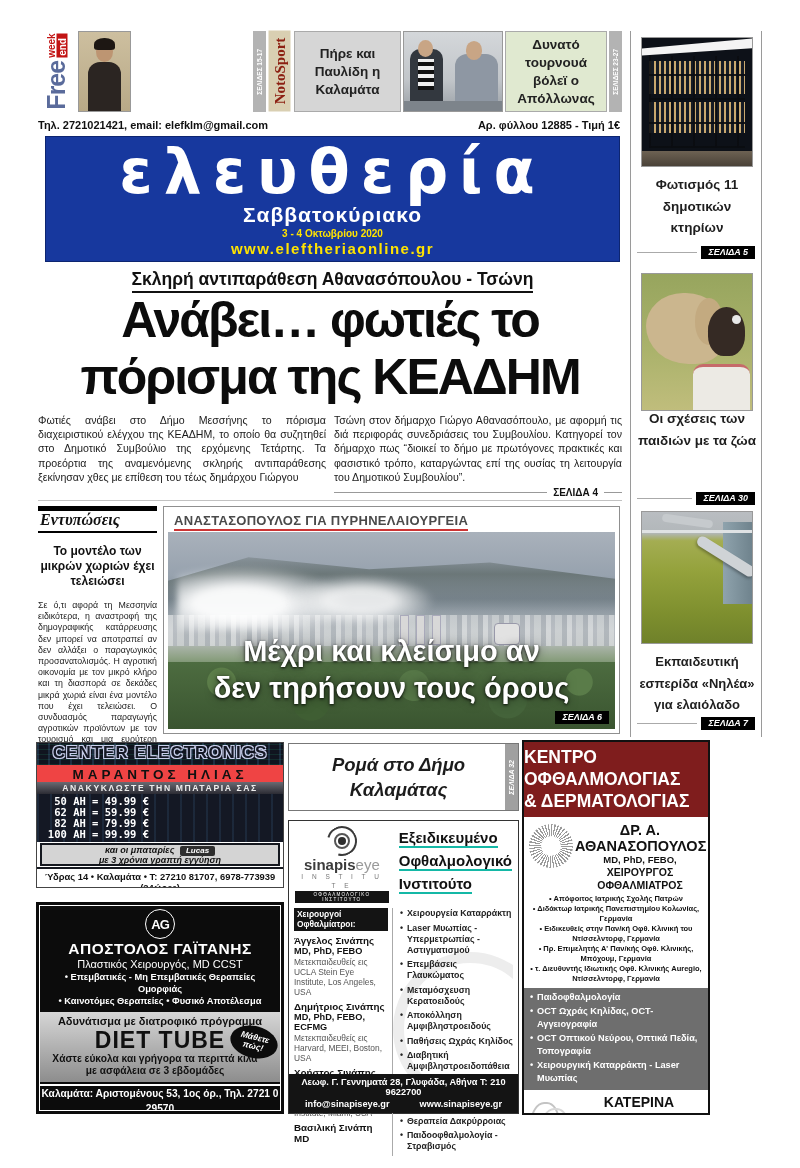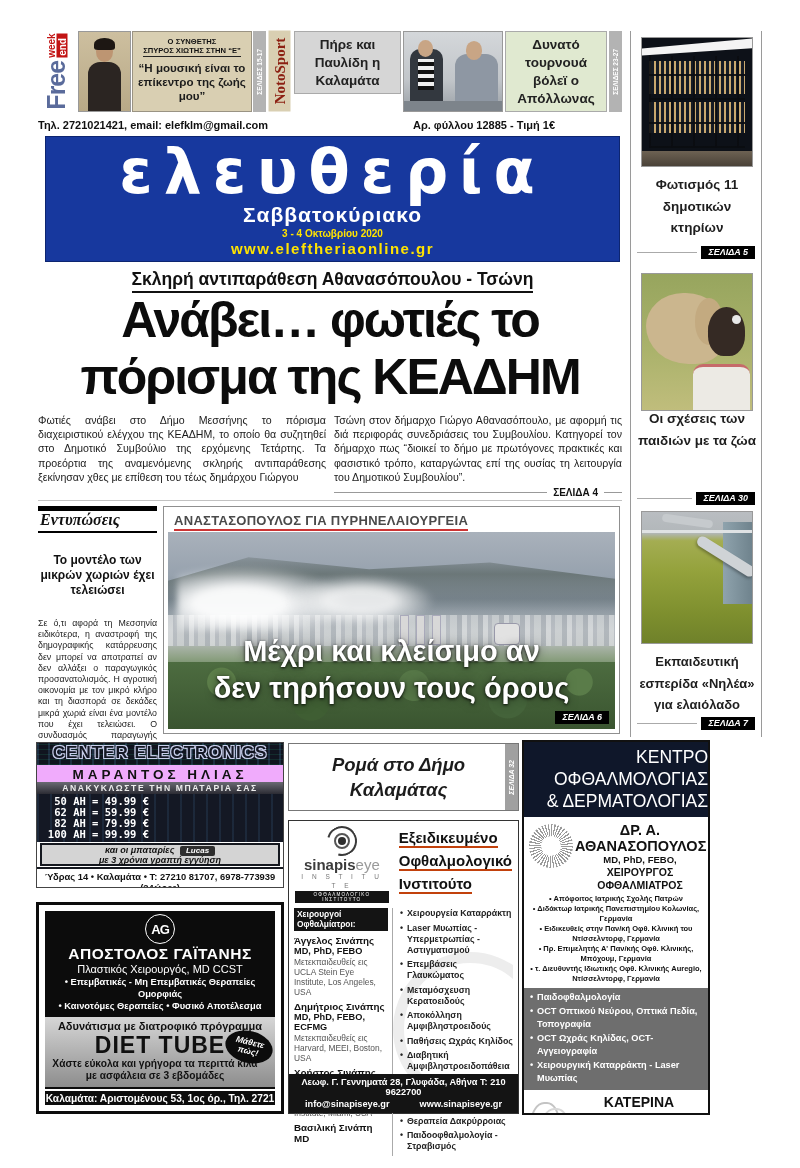--- a/index.html
+++ b/index.html
@@ -25,39 +25,39 @@
   .qb-k2{border-bottom:1px solid #222;display:inline-block;padding-bottom:1px}
   .qb-quote{font-size:11.6px;font-weight:bold;line-height:14px;margin-top:4px;color:#1c1c1c}
   .pagebar{position:absolute;width:13px;height:81px;background:#b3b3b3;display:flex}
   .vtext{writing-mode:vertical-rl;transform:rotate(180deg);font-size:6.5px;font-weight:bold;
        color:#fff;margin:auto;letter-spacing:0}
   .pb1{left:253px;top:31px}
   .pb2{left:609px;top:31px}
   .notosport-wrap{position:absolute;left:239px;top:60px;width:81px;height:22px;transform:rotate(-90deg);
        background:#d9cfb2;display:flex;align-items:center;justify-content:center}
   .notosport-wrap span{font-family:"Liberation Serif",serif;font-weight:bold;font-size:15px;color:#8c2012}
-  .ns-item1{position:absolute;left:294px;top:31px;width:107px;height:63px;background:#d6d6d6;
+  .ns-item1{position:absolute;left:294px;top:31px;width:107px;height:81px;background:#d6d6d6;
        border:1px solid #aaa;display:flex;align-items:center;justify-content:center;text-align:center;
        font-size:13.5px;font-weight:bold;line-height:18px;padding:0 6px;color:#222}
   .photo-sport{position:absolute;left:403px;top:31px;width:100px;height:81px;border:1px solid #999;
        background:linear-gradient(180deg,#d4d7da 0%,#c2c6ca 60%,#9aa0a6 100%);overflow:hidden}
   .sp-m1{position:absolute;left:6%;bottom:12%;width:34%;height:66%;background:#33383f;border-radius:10px 10px 0 0}
   .sp-m1h{position:absolute;left:14%;top:10%;width:16%;height:22%;background:#c8a585;border-radius:50%}
   .sp-scarf{position:absolute;left:14%;top:34%;width:17%;height:40%;
        background:repeating-linear-gradient(0deg,#111 0 4px,#eee 4px 8px)}
   .sp-m2{position:absolute;right:4%;bottom:12%;width:44%;height:60%;background:#8e97a3;border-radius:12px 12px 0 0}
   .sp-m2h{position:absolute;right:20%;top:12%;width:17%;height:23%;background:#c8a585;border-radius:50%}
   .sp-desk{position:absolute;left:0;bottom:0;width:100%;height:13%;background:#7d848b}
   .ns-item2{position:absolute;left:505px;top:31px;width:102px;height:81px;background:#e0e9d0;
        border:1px solid #aaa;display:flex;align-items:center;justify-content:center;text-align:center;
        font-size:13.5px;font-weight:bold;line-height:18px;padding:0 5px;color:#222}
 
   
   .info-contact{position:absolute;left:38px;top:119px;font-size:11px;font-weight:bold}
-  .info-issue{position:absolute;left:364px;top:119px;width:240px;text-align:center;font-size:11px;font-weight:bold}
+  .info-issue{position:absolute;left:380px;top:119px;width:240px;text-align:right;font-size:11px;font-weight:bold}
 
   
   .masthead{position:absolute;left:45px;top:136px;width:575px;height:126px;background:#17389e;
        text-align:center;color:#fff;border:1px solid #0d2570}
   .mh-title{font-family:"DejaVu Sans",sans-serif;font-weight:bold;font-size:60px;line-height:64px;
        letter-spacing:11px;margin-top:2px;transform:scaleY(1.04)}
   .mh-sub{font-size:21px;font-weight:bold;line-height:24px;letter-spacing:1px}
   .mh-date{font-size:10px;font-weight:bold;color:#ffe300;line-height:13px}
   .mh-site{font-size:15px;font-weight:bold;color:#ffe300;letter-spacing:1.5px;line-height:18px}
 
@@ -73,21 +73,21 @@
   .lead-ref .ln{flex:1;height:1px;background:#999}
   .lead-ref .ln2{flex:0 0 18px;height:1px;background:#999}
   .lead-ref b{font-size:10px}
   .hr-mid{position:absolute;left:38px;top:500px;width:584px;height:1px;background:#c2c2c2}
 
   
   .opinion{position:absolute;left:38px;top:506px;width:119px;height:231px}
   .op-head{border-top:5px solid #000;border-bottom:2px solid #000;
        font-family:"Liberation Serif",serif;font-style:italic;font-weight:bold;font-size:16px;
        padding:0 2px 2px}
-  .op-title{font-size:12px;font-weight:bold;text-align:center;padding:20px 1px;line-height:15px}
+  .op-title{font-size:12px;font-weight:bold;text-align:center;padding:11px 1px;line-height:15px}
   .op-body{font-size:8.8px;line-height:11.2px;text-align:justify;color:#222}
   .op-ref{border-top:1px solid #777;margin-top:3px;padding-top:1px;text-align:right;
        font-style:italic;font-weight:bold;font-size:9.5px}
 
   
   .photobox{position:absolute;left:163px;top:506px;width:457px;height:228px;border:1px solid #8f8f8f;background:#fff}
   .pbx-cap{height:23px;padding:4px 10px 0}
   .pbx-cap span{font-size:13px;font-weight:bold;color:#4a4a4a;letter-spacing:.3px;
        border-bottom:2px solid #c33;padding-bottom:1px}
   .pbx-photo{position:absolute;left:4px;right:4px;top:25px;bottom:4px;overflow:hidden;
@@ -154,21 +154,21 @@
   .oil-rail{position:absolute;left:0;top:14%;width:100%;height:3px;background:#dfe2e4}
 
   
   .ad-elec{position:absolute;left:36px;top:742px;width:248px;height:146px;border:1px solid #444;
        display:flex;flex-direction:column;overflow:hidden}
   .el-logo{height:28px;background:#10141f;display:flex;align-items:flex-end;justify-content:center;
        padding-bottom:2px;background-image:repeating-linear-gradient(90deg,rgba(90,160,220,.18) 0 2px,transparent 2px 11px),
        repeating-linear-gradient(0deg,rgba(40,220,140,.12) 0 1px,transparent 1px 5px)}
   .el-logo span{font-size:17px;font-weight:bold;letter-spacing:1px;color:#141824;
        text-shadow:-1px -1px 0 #c9cfec,1px -1px 0 #c9cfec,-1px 1px 0 #c9cfec,1px 1px 0 #c9cfec}
-  .el-name{height:18px;background:#f0abfc;text-align:center;font-size:13.5px;font-weight:bold;
+  .el-name{height:18px;background:#ef4444;text-align:center;font-size:13.5px;font-weight:bold;
        letter-spacing:4px;padding-top:2px}
   .el-recycle{height:12px;background:linear-gradient(180deg,#6a6a72,#2c2c34);color:#eee;text-align:center;
        font-size:8.6px;font-weight:bold;letter-spacing:1.6px;line-height:12px}
   .el-prices{height:48px;background:#141824;display:flex;padding:2px 6px 2px 4px;
        background-image:repeating-linear-gradient(90deg,rgba(90,160,220,.12) 0 2px,transparent 2px 13px)}
   .el-batt{flex:1}
   .el-batt div{font-size:12px;font-weight:bold;line-height:14.5px;letter-spacing:.5px;color:#141824;
        text-shadow:-1px -1px 0 #dfe3f6,1px -1px 0 #dfe3f6,-1px 1px 0 #dfe3f6,1px 1px 0 #dfe3f6}
   .el-pricecol{width:108px;text-align:right}
   .el-pricecol div{font-family:"DejaVu Sans Mono",monospace;font-size:10.5px;font-weight:bold;
@@ -194,61 +194,61 @@
   .sin-eye{position:relative;width:30px;height:30px;margin:0 auto 1px}
   .sin-eye .c1{position:absolute;inset:0;border:2px solid #3a3a3a;border-radius:50%;border-left-color:transparent;transform:rotate(-30deg)}
   .sin-eye .c2{position:absolute;inset:7px;border:2px solid #555;border-radius:50%}
   .sin-eye .c3{position:absolute;inset:11px;background:#2e2e2e;border-radius:50%}
   .sin-word{font-size:15px;font-weight:bold;color:#3c3c3c;line-height:15px}
   .sin-word .lt{color:#9a9a9a;font-weight:normal}
   .sin-inst{font-size:6.5px;letter-spacing:3.5px;color:#777;line-height:9px}
   .sin-instgr{background:#141414;color:#fff;font-size:4.6px;letter-spacing:1.2px;padding:1px 0;margin-top:1px}
   .sin-heading{flex:1;padding-left:10px;padding-top:3px}
   .sin-heading div{margin-bottom:4px}
-  .sin-heading span{display:inline-block;font-size:15px;font-weight:bold;border-bottom:2px solid #c2410c;
+  .sin-heading span{display:inline-block;font-size:15px;font-weight:bold;border-bottom:2px solid #14b8a6;
        padding-bottom:1px;line-height:15px}
   .sin-cols{display:flex;padding:3px 5px 0}
   .sin-left{width:99px;padding-right:4px;border-right:1px solid #aaa}
   .sin-chip{display:inline-block;background:#141414;color:#fff;font-size:8.4px;font-weight:bold;padding:1px 3px 2px}
   .sin-doc{margin-top:4px}
   .sin-dname{font-size:9.8px;font-weight:bold;line-height:11px}
   .sin-dcred{font-size:9.2px;font-weight:bold;line-height:10.5px}
   .sin-dtr{font-size:8.4px;color:#555;line-height:10px}
   .sin-right{flex:1;padding-left:7px;position:relative;overflow:hidden}
   .sin-right::before{content:"";position:absolute;right:-34px;top:44px;width:132px;height:132px;
        border:11px solid #ededed;border-radius:50%}
   .sin-svc{position:relative;font-size:8.8px;font-weight:bold;line-height:11px;margin-bottom:3.5px;
        padding-left:7px;color:#222}
   .sin-svc::before{content:"•";position:absolute;left:0;top:0}
   .sin-foot{position:absolute;bottom:0;left:0;right:0;background:#141414;color:#fff;padding:3px 6px 4px}
   .sf1{font-size:9.2px;font-weight:bold;text-align:center}
   .sf2{display:flex;justify-content:space-between;font-size:9.2px;font-weight:bold;padding:2px 10px 0}
 
   
   .ad-gai{position:absolute;left:36px;top:902px;width:248px;height:212px;background:#0c0c0c;color:#fff}
-  .ga-inner{position:absolute;inset:3px;border:6px solid #ffffff;text-align:center;overflow:hidden}
+  .ga-inner{position:absolute;inset:3px;border:1px solid #ffffff;text-align:center;overflow:hidden}
   .ga-logo{width:30px;height:30px;border:1.5px solid #fff;border-radius:50%;margin:3px auto 1px;
        display:flex;align-items:center;justify-content:center;font-size:13px;font-weight:bold;letter-spacing:-1px}
   .ga-name{font-size:15.5px;font-weight:bold;letter-spacing:.5px;line-height:17px}
   .ga-sub{font-size:11px;line-height:14px}
   .ga-svc{font-size:9.3px;font-weight:bold;line-height:11.5px;padding:1px 2px}
   .ga-gray{position:relative;background:linear-gradient(180deg,#d6d6d6,#8d8d8d);color:#101010;
        margin-top:3px;padding:3px 2px 4px}
   .ga-prog{font-size:11px;font-weight:bold;line-height:13px}
   .ga-prod{font-size:23px;font-weight:bold;letter-spacing:1px;line-height:25px}
   .ga-desc{font-size:10.2px;font-weight:bold;line-height:12.5px;padding:0 14px 0 4px}
   .ga-badge{position:absolute;right:2px;top:14px;width:48px;height:32px;background:#0c0c0c;color:#fff;
        border-radius:50%;transform:rotate(14deg);display:flex;align-items:center;justify-content:center;
        font-size:8.6px;font-style:italic;font-weight:bold;line-height:9px;padding:2px}
   .ga-kal{border-top:2px solid #fff;font-size:10.2px;font-weight:bold;line-height:15px;margin-top:2px}
 
   
   .ad-eye{position:absolute;left:522px;top:740px;width:188px;height:375px;border:2px solid #111;
        background:#fff;display:flex;flex-direction:column;overflow:hidden}
-  .eye-head{background:#0f172a;color:#fff;text-align:right;font-size:17.5px;font-weight:normal;
+  .eye-head{background:#7f1d1d;color:#fff;text-align:left;font-size:17.5px;font-weight:bold;
        line-height:22px;padding:4px 0 5px}
   .eye-w1{position:relative;padding:5px 3px 4px}
   .sunburst{position:absolute;left:5px;top:7px;width:44px;height:44px;border-radius:50%;
        background:repeating-conic-gradient(#9a9a9a 0 4deg,#fff 4deg 9deg)}
   .sunburst::after{content:"";position:absolute;inset:12px;background:#fff;border-radius:50%}
   .eye-name{margin-left:48px;font-size:14.5px;font-weight:bold;text-align:center;line-height:16px}
   .eye-creds{margin-left:48px;font-size:9.5px;font-weight:bold;text-align:center;line-height:12px}
   .eye-title{margin-left:48px;font-size:10.5px;font-weight:bold;text-align:center;line-height:13px;margin-bottom:2px}
   .eye-bio div{position:relative;font-size:7.5px;font-weight:bold;text-align:center;line-height:10px}
   .eye-bio div::before{content:"• "}
@@ -274,25 +274,20 @@
       <span class="fwe-end">end</span>
     </span>
   </div>
 
   <div class="photo-man">
     <div class="pm-fig"></div>
     <div class="pm-head"></div>
     <div class="pm-hair"></div>
   </div>
 
-  <div class="quote-box">
-    <div class="qb-k">Ο ΣΥΝΘΕΤΗΣ</div>
-    <div class="qb-k"><span class="qb-k2">ΣΠΥΡΟΣ ΧΙΩΤΗΣ ΣΤΗΝ “Ε”</span></div>
-    <div class="qb-quote">“Η μουσική είναι το επίκεντρο της ζωής μου”</div>
-  </div>
 
   <div class="pagebar pb1">
     <span class="vtext">ΣΕΛΙΔΕΣ 15-17</span>
   </div>
 
   <div class="notosport-wrap">
     <span>NotoSport</span>
   </div>
 
   <div class="ns-item1">Πήρε και Παυλίδη η Καλαμάτα</div>
@@ -536,22 +531,22 @@
       <div class="eye-bio">
         <div>Απόφοιτος Ιατρικής Σχολής Πατρών</div>
         <div>Διδάκτωρ Ιατρικής Πανεπιστημίου Κολωνίας, Γερμανία</div>
         <div>Ειδικευθείς στην Παν/κή Οφθ. Κλινική του Ντίσσελντορφ, Γερμανία</div>
         <div>Πρ. Επιμελητής Α' Παν/κής Οφθ. Κλινικής, Μπόχουμ, Γερμανία</div>
         <div>τ. Διευθυντής Ιδιωτικής Οφθ. Κλινικής Auregio, Ντίσσελντορφ, Γερμανία</div>
       </div>
     </div>
     <div class="eye-gray">
       <div>Παιδοφθαλμολογία</div>
+      <div>OCT Ωχράς Κηλίδας, OCT-Αγγειογραφία</div>
       <div>OCT Οπτικού Νεύρου, Οπτικά Πεδία, Τοπογραφία</div>
-      <div>OCT Ωχράς Κηλίδας, OCT-Αγγειογραφία</div>
       <div>Χειρουργική Καταρράκτη - Laser Μυωπίας</div>
     </div>
     <div class="eye-w2">
       <div class="faces"></div>
       <div class="eye-name2">ΚΑΤΕΡΙΝΑ ΠΑΠΑΔΑΚΗ</div>
 
     </div>
 
   </div>
 

